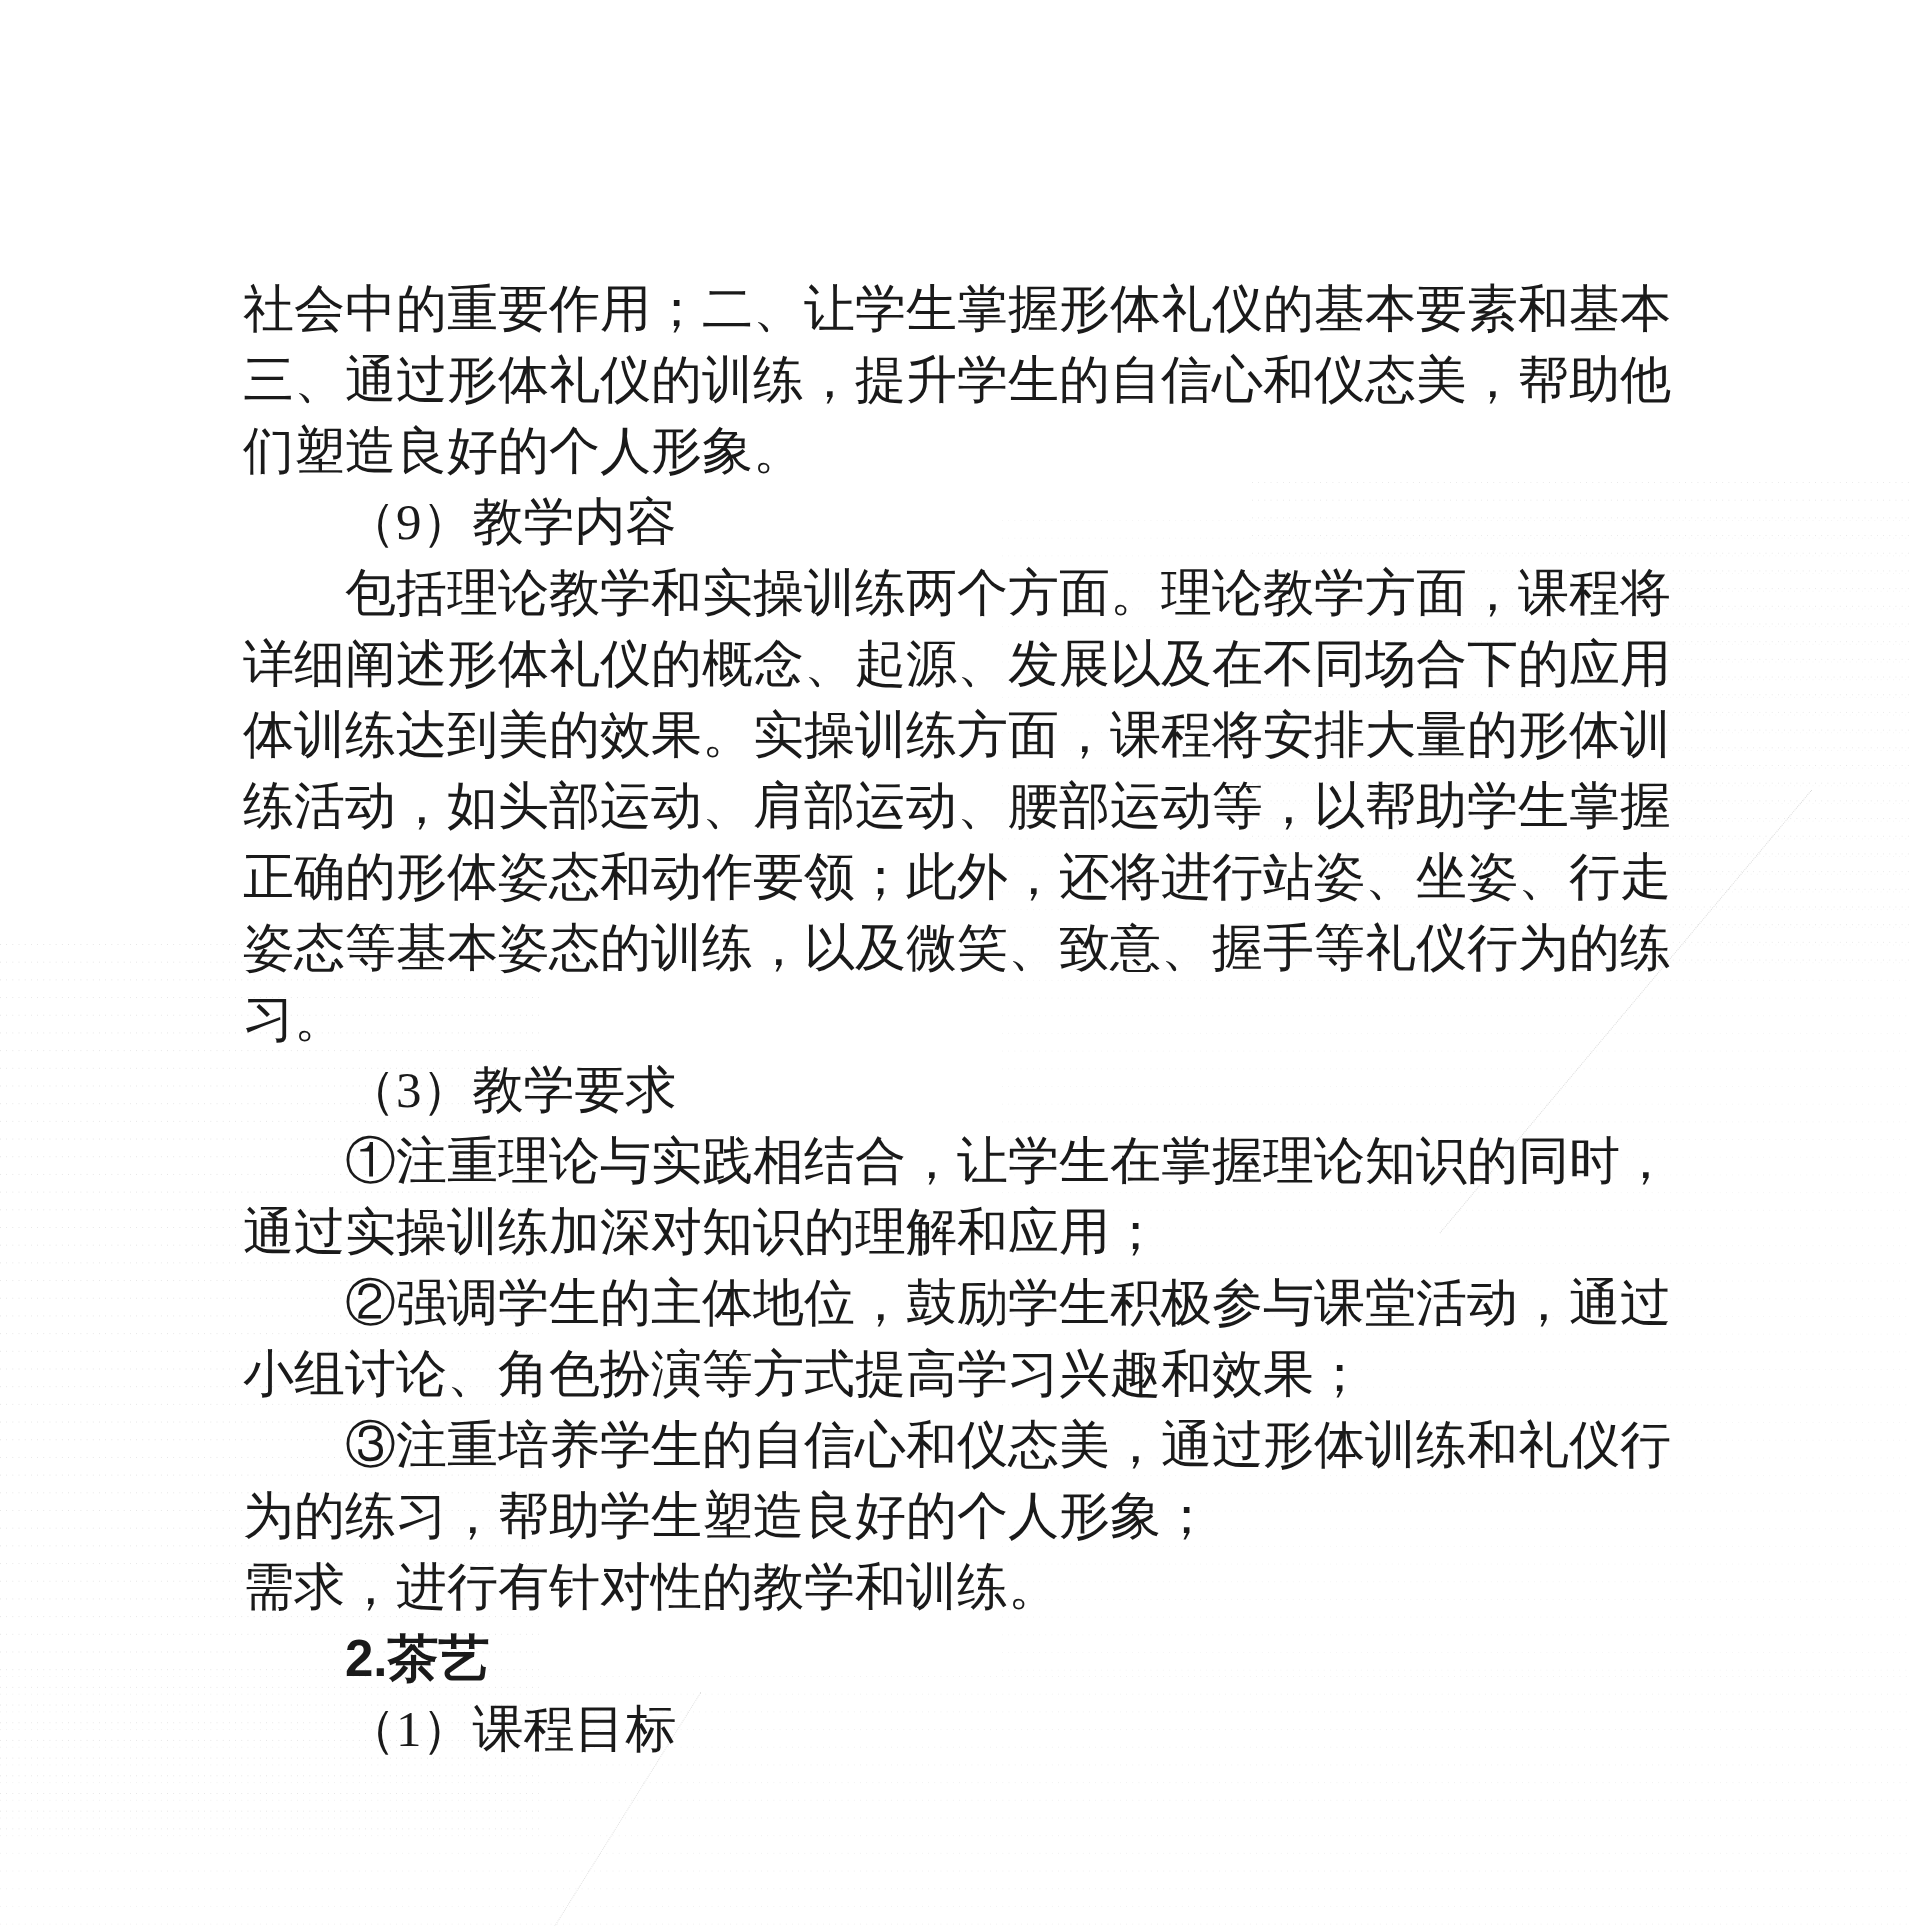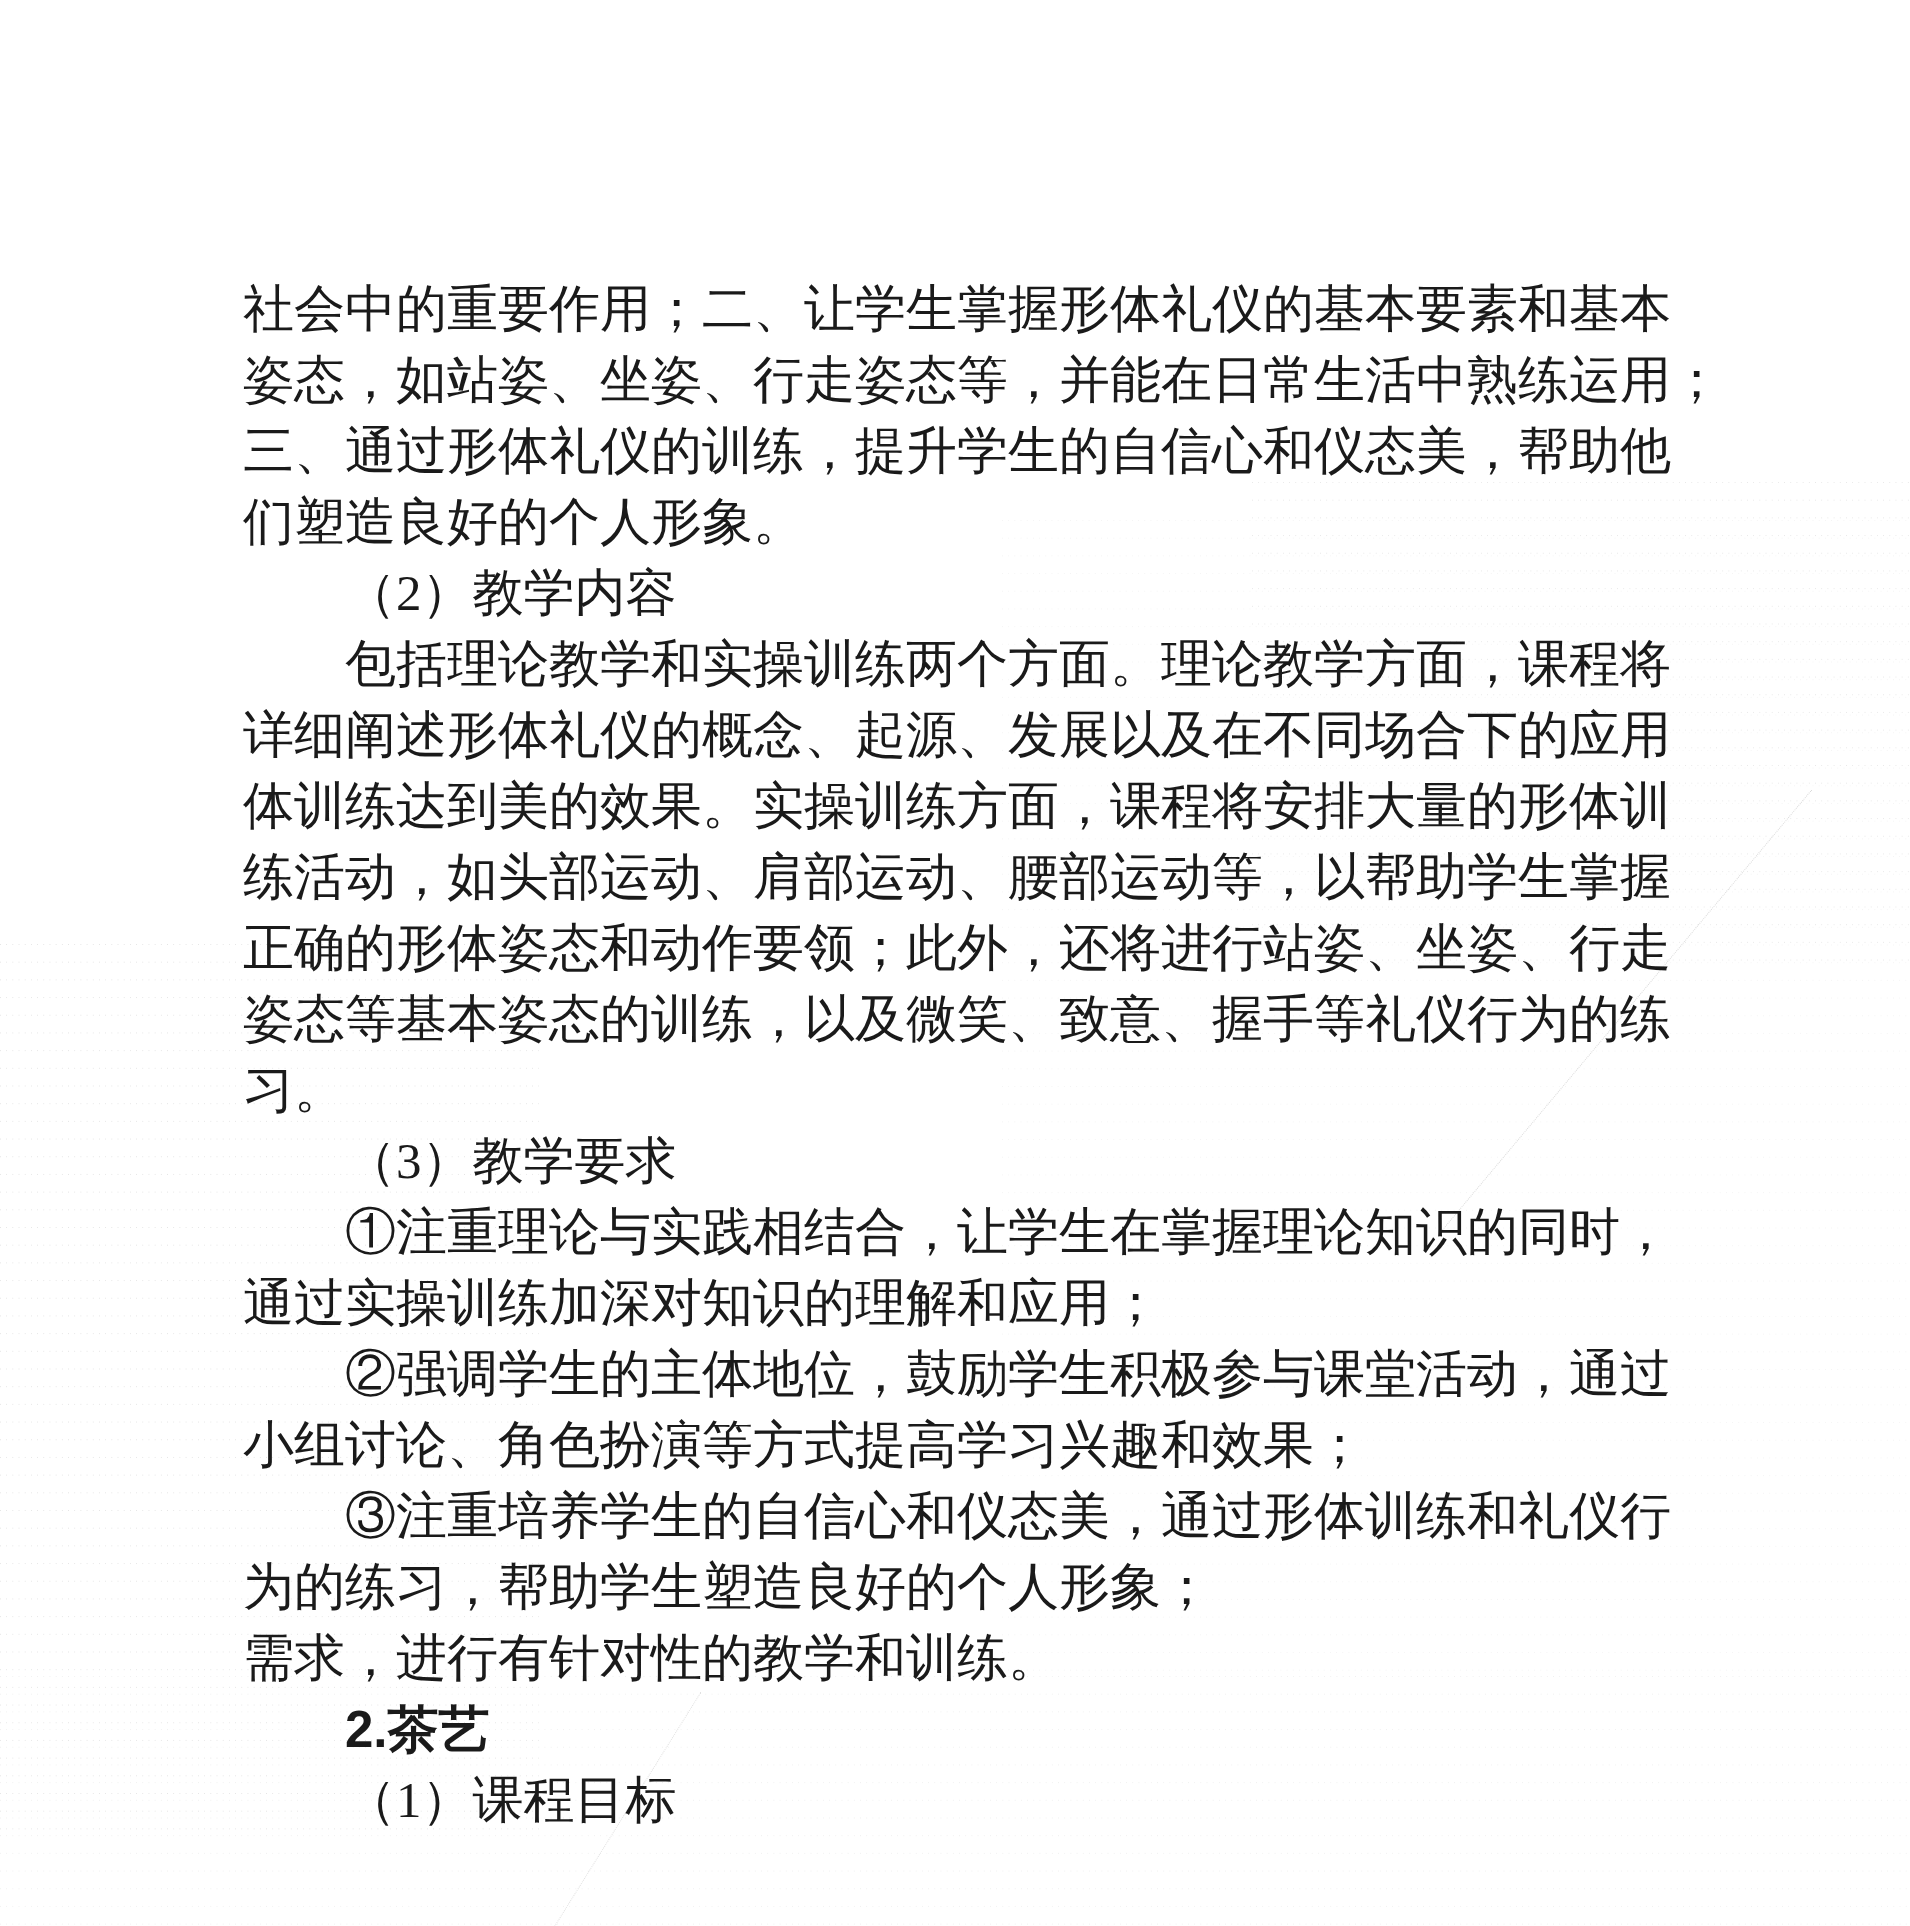--- a/index.html
+++ b/index.html
@@ -55,24 +55,23 @@
   <div class="wm wm-dots wm-d"></div>
   <div class="wm wm-dots wm-e"></div>
 
   <div class="wm wm-diag d3"></div>
 
   <div class="wm wm-diag d7"></div>
   <div class="wm wm-diag d8"></div>
 
   <div class="content" id="lines">
       <div class="line">社会中的重要作用；二、让学生掌握形体礼仪的基本要素和基本</div>
-      <div class="line">姿态，如站姿、坐姿、行走姿态等，并能在日常生活中熟练运用；</div>
       <div class="line">三、通过形体礼仪的训练，提升学生的自信心和仪态美，帮助他</div>
       <div class="line">们塑造良好的个人形象。</div>
-      <div class="line indent">（2）教学内容</div>
+      <div class="line indent">（9）教学内容</div>
       <div class="line indent">包括理论教学和实操训练两个方面。理论教学方面，课程将</div>
       <div class="line">详细阐述形体礼仪的概念、起源、发展以及在不同场合下的应用</div>
       <div class="line">体训练达到美的效果。实操训练方面，课程将安排大量的形体训</div>
       <div class="line">练活动，如头部运动、肩部运动、腰部运动等，以帮助学生掌握</div>
       <div class="line">正确的形体姿态和动作要领；此外，还将进行站姿、坐姿、行走</div>
       <div class="line">姿态等基本姿态的训练，以及微笑、致意、握手等礼仪行为的练</div>
       <div class="line">习。</div>
       <div class="line indent">（3）教学要求</div>
       <div class="line indent">①注重理论与实践相结合，让学生在掌握理论知识的同时，</div>
       <div class="line">通过实操训练加深对知识的理解和应用；</div>

